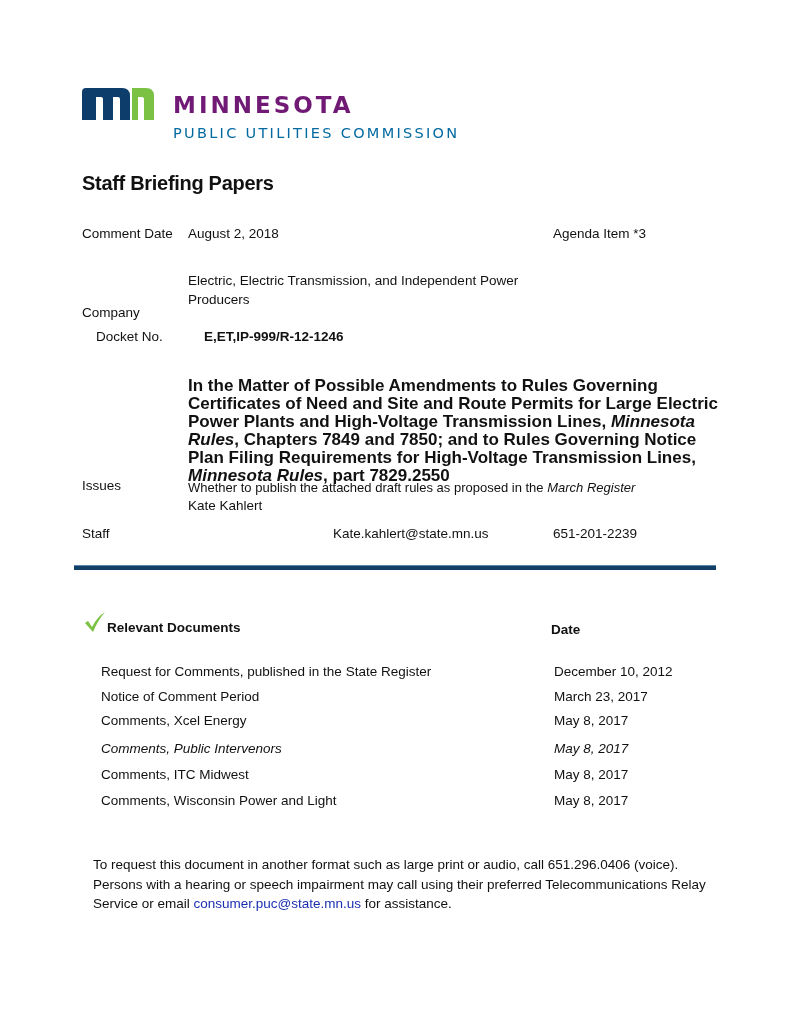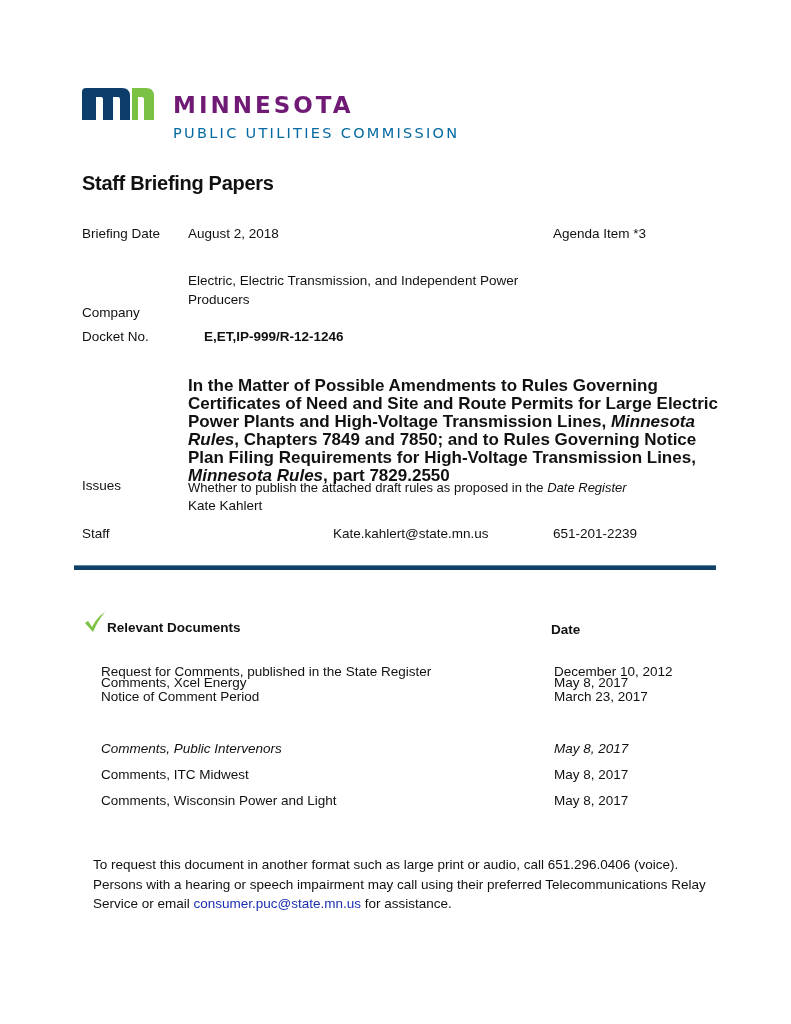--- a/index.html
+++ b/index.html
@@ -39,38 +39,38 @@
 
 <svg class="abs logo-mark" viewBox="0 0 72 32">
   <path d="M0 32 V4 Q0 0 4 0 H40 Q48 0 48 8 V32 H38 V11 Q38 9 36 9 H31 V32 H21 V11 Q21 9 19 9 H14 V32 Z" fill="#0d3d6b"></path>
   <path d="M50 0 H64 Q72 0 72 8 V32 H62 V11 Q62 9 60 9 H56 V32 H50 Z" fill="#7bc143"></path>
 </svg>
 <div class="abs logo-name">MINNESOTA</div>
 <div class="abs logo-sub">PUBLIC UTILITIES COMMISSION</div>
 
 <div class="abs title">Staff Briefing Papers</div>
 
-<div class="abs lbl" style="left:82px; top:224px;">Briefing Date</div>
+<div class="abs lbl" style="left:82px; top:224px;">Comment Date</div>
 <div class="abs val" style="left:188px; top:224px;">August 2, 2018</div>
 <div class="abs val" style="left:553px; top:224px;">Agenda Item *3</div>
 
 <div class="abs lbl" style="left:82px; top:271px;margin-top:32px;">Company</div>
 <div class="abs val" style="left:188px; top:271px;">Electric, Electric Transmission, and Independent Power</div>
 <div class="abs val" style="left:188px; top:290px;">Producers</div>
 
-<div class="abs lbl" style="left:82px; top:327px;">Docket No.</div>
+<div class="abs lbl" style="left:96px; top:327px;">Docket No.</div>
 <div class="abs val bold" style="left:188px; top:327px;">E,ET,IP-999/R-12-1246</div>
 
 <div class="abs matter">
   <span>In the Matter of Possible Amendments to Rules Governing Certificates of Need and Site and Route Permits for Large Electric Power Plants and High-Voltage Transmission Lines, </span><i>Minnesota Rules</i><span>, Chapters 7849 and 7850; and to Rules Governing Notice Plan Filing Requirements for High-Voltage Transmission Lines, </span><i>Minnesota Rules</i><span>, part 7829.2550</span>
 </div>
 
 <div class="abs lbl" style="left:82px; top:476px;">Issues</div>
 <div class="abs val" style="left:188px; top:478px; font-size:13px;">
-  <span>Whether to publish the attached draft rules as proposed in the </span><i>Date Register</i>
+  <span>Whether to publish the attached draft rules as proposed in the </span><i>March Register</i>
 </div>
 
 <div class="abs lbl" style="left:82px; top:524px;">Staff</div>
 <div class="abs val" style="left:188px; top:496px;">Kate Kahlert</div>
 <div class="abs val" style="left:333px; top:524px;">Kate.kahlert@state.mn.us</div>
 <div class="abs val" style="left:553px; top:524px;">651-201-2239</div>
 
 <div class="abs divider"></div>
 
 <svg class="abs check" viewBox="0 0 22 22">
@@ -80,21 +80,21 @@
 <div class="abs date-head">Date</div>
 
 <div class="abs doc-row" style="top:664px;">
   <span class="doc-title">Request for Comments, published in the State Register</span>
   <span class="doc-date">December 10, 2012</span>
 </div>
 <div class="abs doc-row" style="top:689px;">
   <span class="doc-title">Notice of Comment Period</span>
   <span class="doc-date">March 23, 2017</span>
 </div>
-<div class="abs doc-row" style="top:675px;text-align:center;">
+<div class="abs doc-row" style="top:713px;text-align:center;">
   <span class="doc-title">Comments, Xcel Energy</span>
   <span class="doc-date">May 8, 2017</span>
 </div>
 <div class="abs doc-row" style="top:741px;font-style:italic;">
   <span class="doc-title">Comments, Public Intervenors</span>
   <span class="doc-date">May 8, 2017</span>
 </div>
 <div class="abs doc-row" style="top:767px;">
   <span class="doc-title">Comments, ITC Midwest</span>
   <span class="doc-date">May 8, 2017</span>

